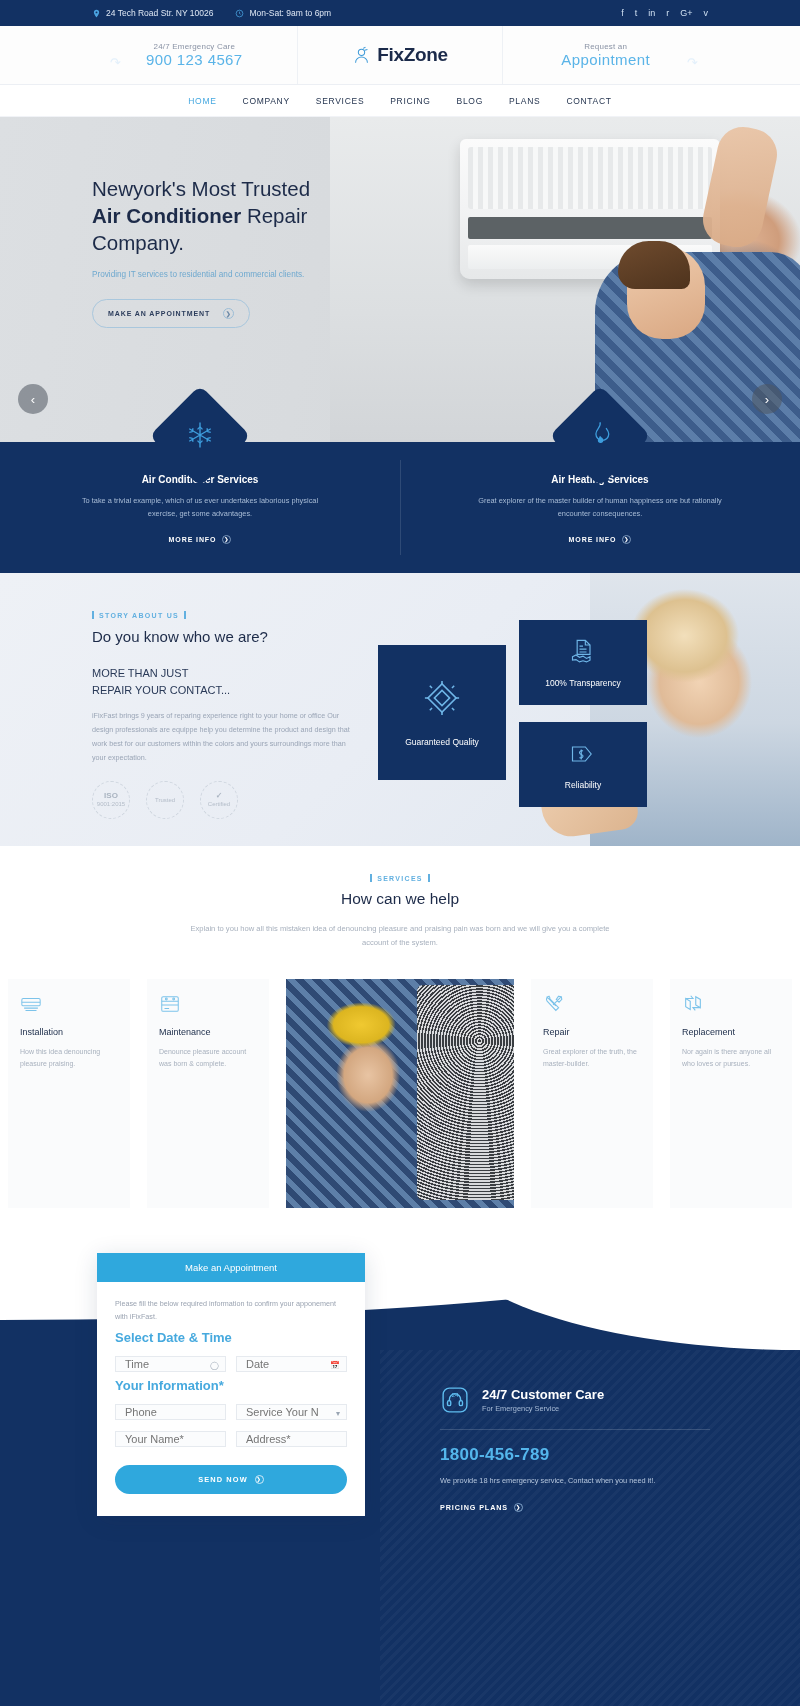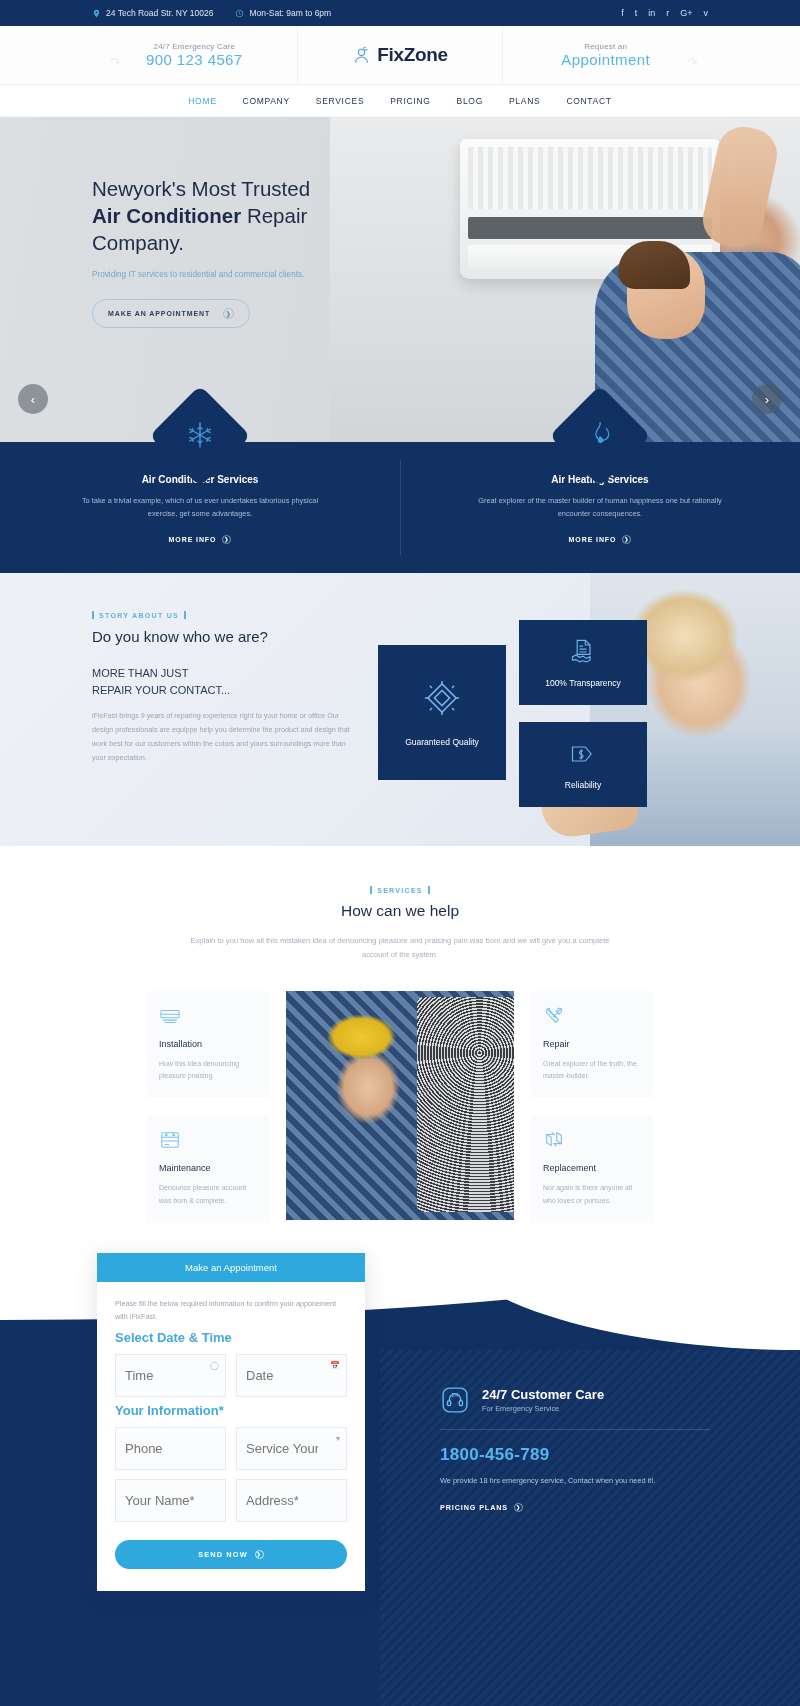--- a/index.html
+++ b/index.html
@@ -167,32 +167,32 @@
 
   .feat-big { position: absolute; left: 378px; top: 645px; width: 128px; height: 135px; background: #123163;
     color: #fff; display: flex; flex-direction: column; align-items: center; justify-content: center; gap: 20px; }
   .feat-sm { position: absolute; width: 128px; height: 85px; background: #123163; color: #fff;
     display: flex; flex-direction: column; align-items: center; justify-content: center; gap: 12px; }
   .feat-sm.t1 { left: 519px; top: 620px; }
   .feat-sm.t2 { left: 519px; top: 722px; }
   .feat-label { font-size: 8.5px; }
 
   
-  .help { background: #ffffff; padding-top: 40px; height: 384px; position: relative; }
+  .help { background: #ffffff; padding-top: 28px; height: 384px; position: relative; }
   .help-head { text-align: center; }
   .eyebrow.center { justify-content: center; }
   .help-h2 { margin-top: 8px; font-size: 15.5px; color: #1d2b49; font-weight: normal; }
   .help-p { margin: 14px auto 0; width: 420px; font-size: 7.6px; line-height: 1.9; color: #a7b0bd; text-align: center; }
 
   .help-grid { margin-top: 28px; display: flex; justify-content: center; gap: 17px; }
   .card { width: 122px; background: #fafbfc; padding: 14px 12px 16px; }
   .card-ico { color: #7cc3ea; margin-bottom: 12px; }
   .card-t { font-size: 9px; color: #22324e; }
   .card-d { margin-top: 9px; font-size: 7px; line-height: 1.75; color: #a8b1be; }
-  .col { display: flex; flex-direction: column; gap: 17px; }
+  .col { display: flex; flex-direction: row; gap: 17px; }
   .help-photo { width: 228px; height: 229px;
     background:
       radial-gradient(ellipse 46px 30px at 33% 20%, #f0c931 0%, #dcb520 60%, rgba(220,181,32,0) 75%),
       radial-gradient(ellipse 40px 46px at 36% 42%, #e8c4a3 0%, #d3a780 60%, rgba(211,167,128,0) 80%),
       repeating-linear-gradient(45deg, #2f4a74 0 6px, #5d7fa8 6px 12px),
       linear-gradient(180deg,#dfe2e5,#b9bfc4);
     position: relative; overflow: hidden; }
   .fan { position: absolute; right: -28px; top: 6px; width: 125px; height: 215px;
     background:
       repeating-radial-gradient(circle at 50% 26%, #3a3e42 0 1.5px, #d8dadc 1.5px 3px),
@@ -210,22 +210,22 @@
 
   .form-card { position: absolute; left: 97px; top: 1253px; width: 268px; background: #fff;
     box-shadow: 0 4px 22px rgba(20,40,80,.14); }
   .form-head { background: #2fa8dd; color: #fff; text-align: center; padding: 9px 0; font-size: 9.5px; }
   .form-body { padding: 16px 18px 22px; }
   .form-note { font-size: 7.2px; line-height: 1.8; color: #9aa3b1; }
   .form-legend { margin-top: 6px; font-size: 13px; font-weight: bold; color: #46a9de; }
   .row { margin-top: 9px; display: flex; gap: 10px; }
   .field { flex: 1; position: relative; }
   .field input, .field select {
-    width: 100%; height: 43px; border: 1px solid #e6eaef; background: #fbfcfd;
-    font-size: 13px; color: #8b95a4; padding: 0 28px 0 9px;
+    width: 100%; height: 16px; border: 1px solid #e6eaef; background: #fbfcfd;
+    font-size: 11px; color: #8b95a4; padding: 0 28px 0 9px;
     font-family: "Liberation Sans", sans-serif; outline: none; -webkit-appearance: none; appearance: none; border-radius: 0;
   }
   .field .fi { position: absolute; right: 7px; top: 7px; color: #9aa5b3; font-size: 8px; pointer-events: none; }
   .send-btn { margin-top: 18px; width: 100%; height: 29px; border: none; border-radius: 15px;
     background: #2fa8dd; color: #fff; font-size: 7.4px; font-weight: bold; letter-spacing: 1.1px;
     display: flex; align-items: center; justify-content: center; gap: 7px; cursor: pointer;
     font-family: "Liberation Sans", sans-serif; }
   .send-btn .circ { width: 9px; height: 9px; border: 1px solid #cfeaf8; border-radius: 50%;
     display: flex; align-items: center; justify-content: center; font-size: 5px; }
 
@@ -382,20 +382,34 @@
       <span class="bar"></span>
       <span>STORY ABOUT US</span>
       <span class="bar"></span>
     </div>
     <h2 class="about-h2">Do you know who we are?</h2>
     <div class="about-h3">
       <span>MORE THAN JUST</span><br>
       <span>REPAIR YOUR CONTACT...</span>
     </div>
     <p class="about-p">iFixFast brings 9 years of reparing experience right to your home or office Our design professionals are equippe help you determine the product and design that work best for our customers within the colors and yours surroundings more than your expectation.</p>
+    <div class="badges">
+      <div class="badge">
+        <b>ISO</b>
+        <span>9001:2015</span>
+      </div>
+      <div class="badge">
+        <b></b>
+        <span>Trusted</span>
+      </div>
+      <div class="badge">
+        <b>✓</b>
+        <span>Certified</span>
+      </div>
+    </div>
   </div>
 </div>
 
 <div class="feat-big">
   <span>
     <svg width="38" height="38" viewBox="0 0 24 24" fill="none" stroke="#6fb6e8" stroke-width="1">
         <rect x="5.7" y="5.7" width="12.6" height="12.6" transform="rotate(45 12 12)"></rect>
         <rect x="8.6" y="8.6" width="6.8" height="6.8" transform="rotate(45 12 12)"></rect>
         <path d="M12 1.2v2M12 20.8v2M1.2 12h2M20.8 12h2M4.3 4.3l1.4 1.4M18.3 18.3l1.4 1.4M19.7 4.3l-1.4 1.4M5.7 18.3l-1.4 1.4"></path>
       </svg>

